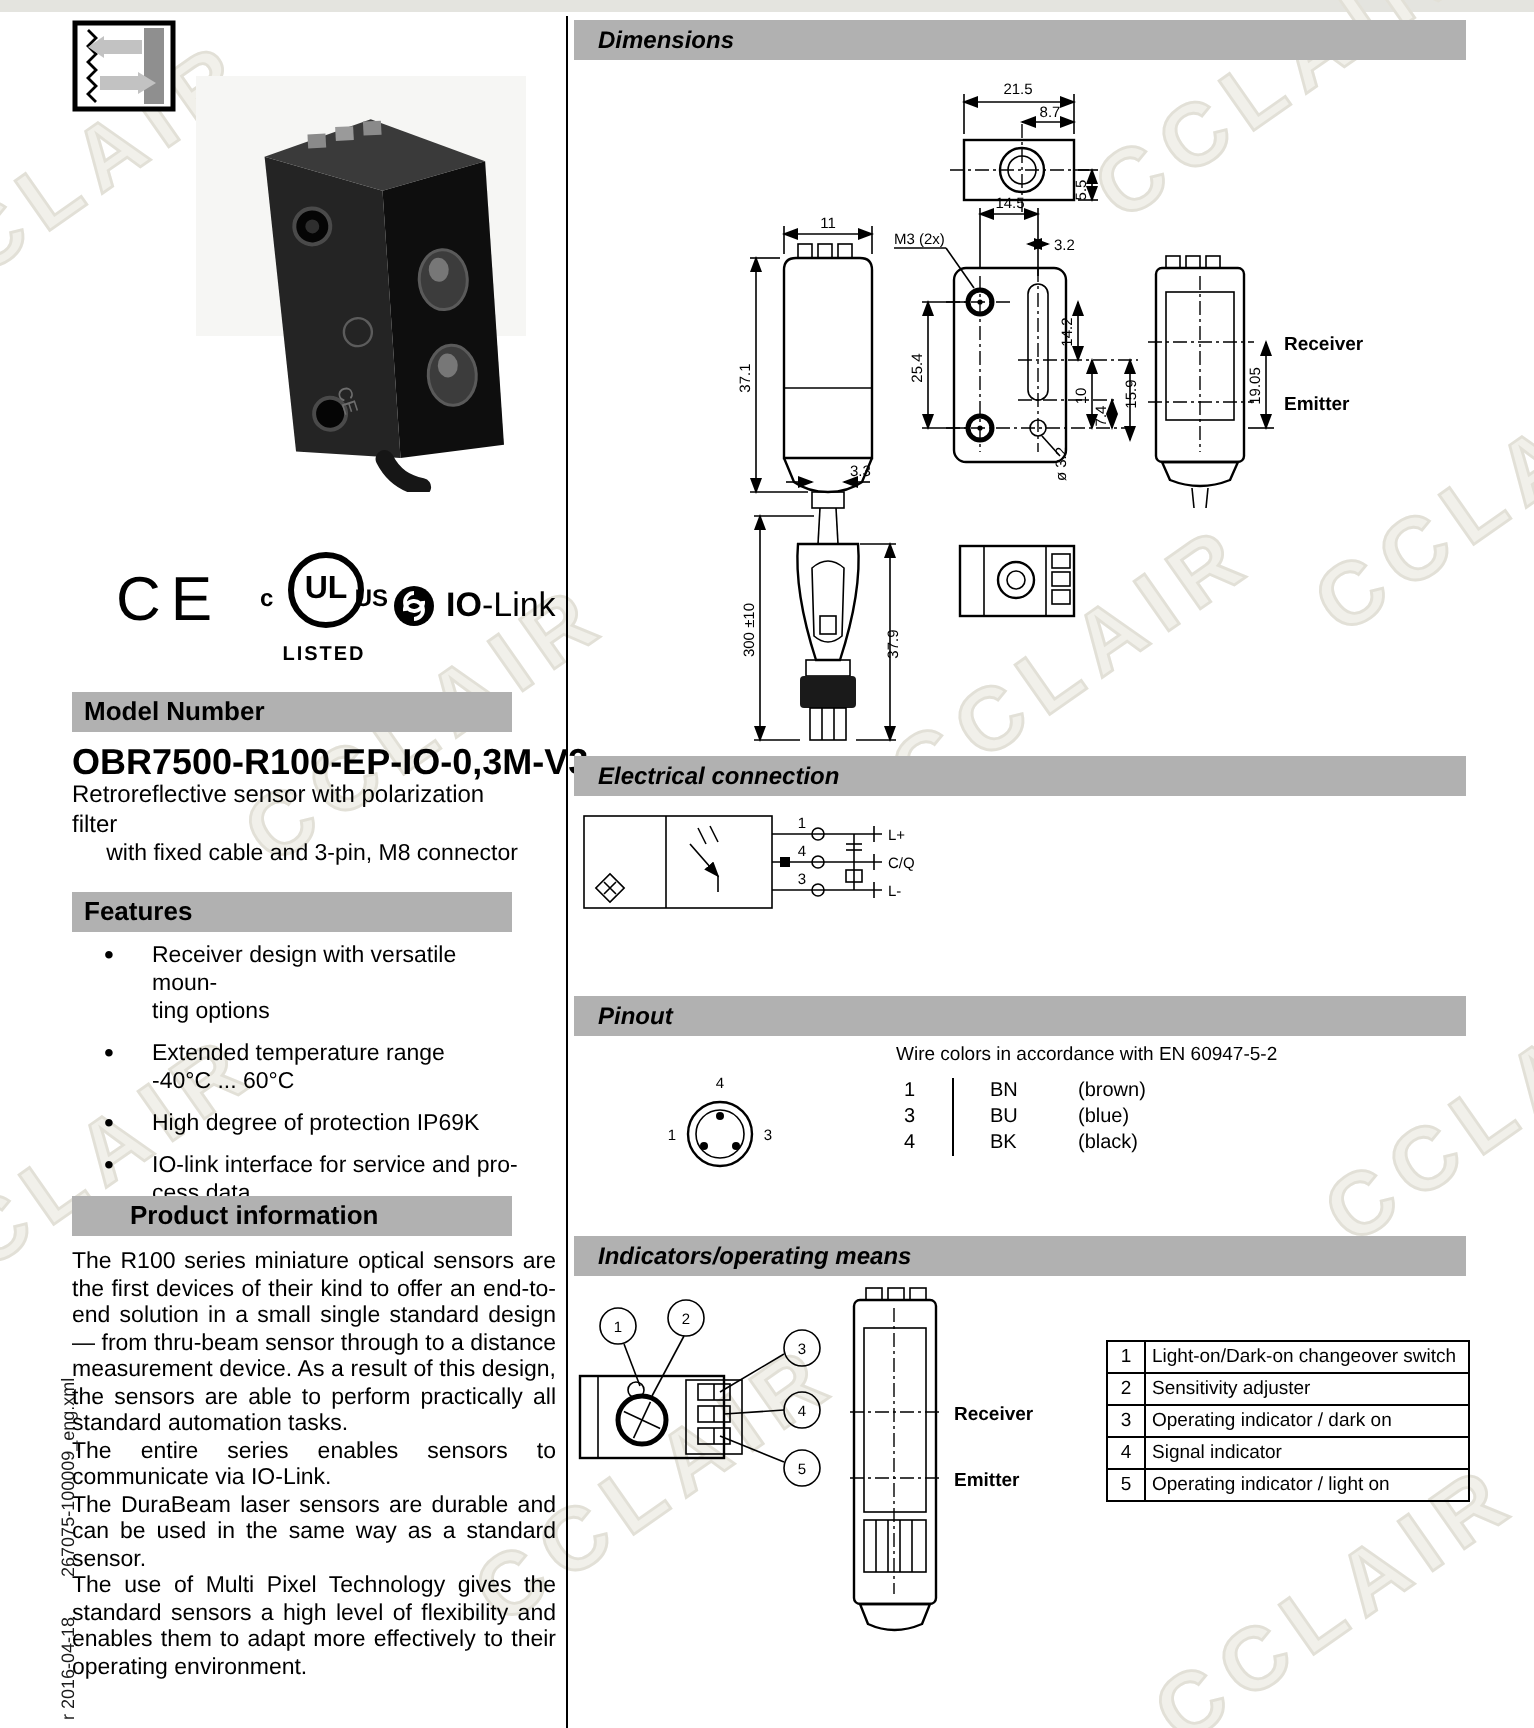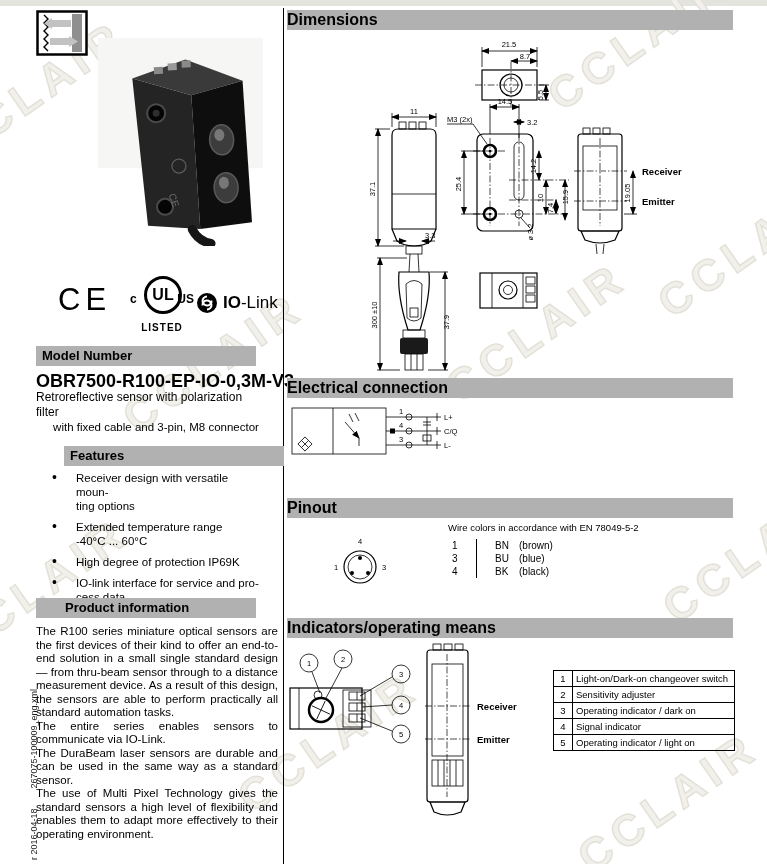--- a/index.html
+++ b/index.html
@@ -8,21 +8,21 @@
   .top-strip{position:absolute;left:0;top:0;width:767px;height:6px;background:#e4e4df;}
   .vline{position:absolute;left:283px;top:8px;width:1px;height:856px;background:#000;}
   
   .wm{position:absolute;width:230px;height:60px;font-size:44px;font-weight:bold;letter-spacing:7px;
       color:#f1f0ea;-webkit-text-stroke:1.4px #e2e0d7;transform:rotate(-35deg);white-space:nowrap;
       pointer-events:none;z-index:0;}
   
   .bar{position:absolute;left:36px;width:220px;height:20px;background:#b1b1b1;font-weight:bold;
        font-size:13px;line-height:20px;padding-left:6px;box-sizing:border-box;z-index:2;}
   .bar-r{position:absolute;left:287px;width:446px;height:20px;background:#b1b1b1;font-weight:bold;
-       font-size:16px;line-height:20px;padding-left:0;box-sizing:border-box;z-index:2;}
+       font-size:12px;line-height:20px;padding-left:12px;box-sizing:border-box;z-index:2;font-style:italic;}
   .abs{position:absolute;z-index:2;}
   .model-number{left:36px;top:371px;font-size:18px;font-weight:bold;}
   .desc-main{left:36px;top:390px;width:230px;font-size:12px;line-height:14.5px;}
   .desc-sub{left:36px;top:421px;width:240px;font-size:11.5px;text-align:center;}
   .features{left:36px;top:471px;width:226px;font-size:11.5px;}
   .feat{position:relative;padding-left:40px;white-space:pre-line;line-height:14px;margin-bottom:7px;}
   .feat::before{content:"\2022";position:absolute;left:16px;top:-1px;font-size:14px;}
   .pinfo{left:36px;top:625px;width:242px;font-size:11.5px;line-height:13.5px;text-align:justify;}
   .pinfo p{margin:0;}
   .footer-rot{left:-100px;top:719px;width:270px;height:12px;transform:rotate(-90deg);
@@ -37,21 +37,21 @@
   .ul-us{position:absolute;right:0px;top:16px;font-weight:bold;font-size:12px;}
   .ul-listed{font-weight:bold;font-size:10px;letter-spacing:1px;margin-top:6px;}
   .iolink{left:196px;top:292px;display:flex;align-items:center;gap:5px;font-size:17px;}
   .iolink .io{font-weight:bold;}
   
   .pinout-note{left:448px;top:522px;font-size:9.5px;}
   .pinout-rows{left:452px;top:539px;font-size:10px;line-height:13px;}
   .prow{display:flex;}
   .pnum{width:24px;}
   .psep{width:1px;background:#000;margin-right:18px;}
-  .pcode{width:24px;}
+  .pcode{width:44px;}
   
   .ind-table{left:553px;top:670px;width:182px;border-collapse:collapse;font-size:9.5px;z-index:2;position:absolute;}
   .ind-table td{border:1px solid #000;height:15px;padding:0 3px;}
   .ind-table td.n{width:12px;text-align:center;}
   svg text{font-family:"Liberation Sans",sans-serif;}
   .body-l{stroke:#000;stroke-width:1.2;fill:none;}
   .thin-l{stroke:#000;stroke-width:0.8;fill:none;}
   .dim-l{stroke:#000;stroke-width:0.8;fill:none;}
   .cl-l{stroke:#000;stroke-width:0.7;fill:none;stroke-dasharray:7 2 1.5 2;}
   .dt{font-size:7.5px;fill:#000;}
@@ -123,21 +123,21 @@
       <path d="M15.5,8.5 a4.5,4.5 0 1 1 -4.5,-4" stroke="#fff" stroke-width="2" fill="none"></path>
     </svg>
     <span><span class="io">IO</span><span>-Link</span></span>
   </div>
 
   <div class="bar" style="top:346px;">Model Number</div>
   <div class="abs model-number">OBR7500-R100-EP-IO-0,3M-V3</div>
   <div class="abs desc-main">Retroreflective sensor with polarization filter</div>
   <div class="abs desc-sub">with fixed cable and 3-pin, M8 connector</div>
 
-  <div class="bar" style="top:446px;margin-left:28px;">Features</div>
+  <div class="bar" style="top:446px;">Features</div>
   <div class="abs features">
     <div class="feat">Receiver design with versatile moun-
 ting options</div>
     <div class="feat">Extended temperature range
 -40°C ... 60°C</div>
     <div class="feat">High degree of protection IP69K</div>
     <div class="feat">IO-link interface for service and pro-
 cess data</div>
   </div>
 
@@ -315,21 +315,21 @@
     <rect class="thin-l" x="134" y="33" width="8" height="6"></rect>
     <line class="thin-l" x1="148" y1="11" x2="148" y2="19"></line>
     <line class="thin-l" x1="148" y1="25" x2="148" y2="33"></line>
     <line class="thin-l" x1="148" y1="39" x2="148" y2="47"></line>
     <text class="dt" x="155" y="18">L+</text>
     <text class="dt" x="155" y="32">C/Q</text>
     <text class="dt" x="155" y="46">L-</text>
   </svg>
 
   <div class="bar-r" style="top:498px;">Pinout</div>
-  <div class="abs pinout-note">Wire colors in accordance with EN 78049-5-2</div>
+  <div class="abs pinout-note">Wire colors in accordance with EN 60947-5-2</div>
 
   <svg class="abs" style="left:322px;top:534px;" width="76" height="56" viewBox="0 0 76 56">
     <circle class="body-l" cx="38" cy="33" r="16"></circle>
     <circle class="thin-l" cx="38" cy="33" r="12"></circle>
     <circle cx="38" cy="24" r="2" fill="#000"></circle>
     <circle cx="30" cy="39" r="2" fill="#000"></circle>
     <circle cx="46" cy="39" r="2" fill="#000"></circle>
     <text class="dt" x="38" y="10" text-anchor="middle">4</text>
     <text class="dt" x="14" y="36" text-anchor="middle">1</text>
     <text class="dt" x="62" y="36" text-anchor="middle">3</text>

